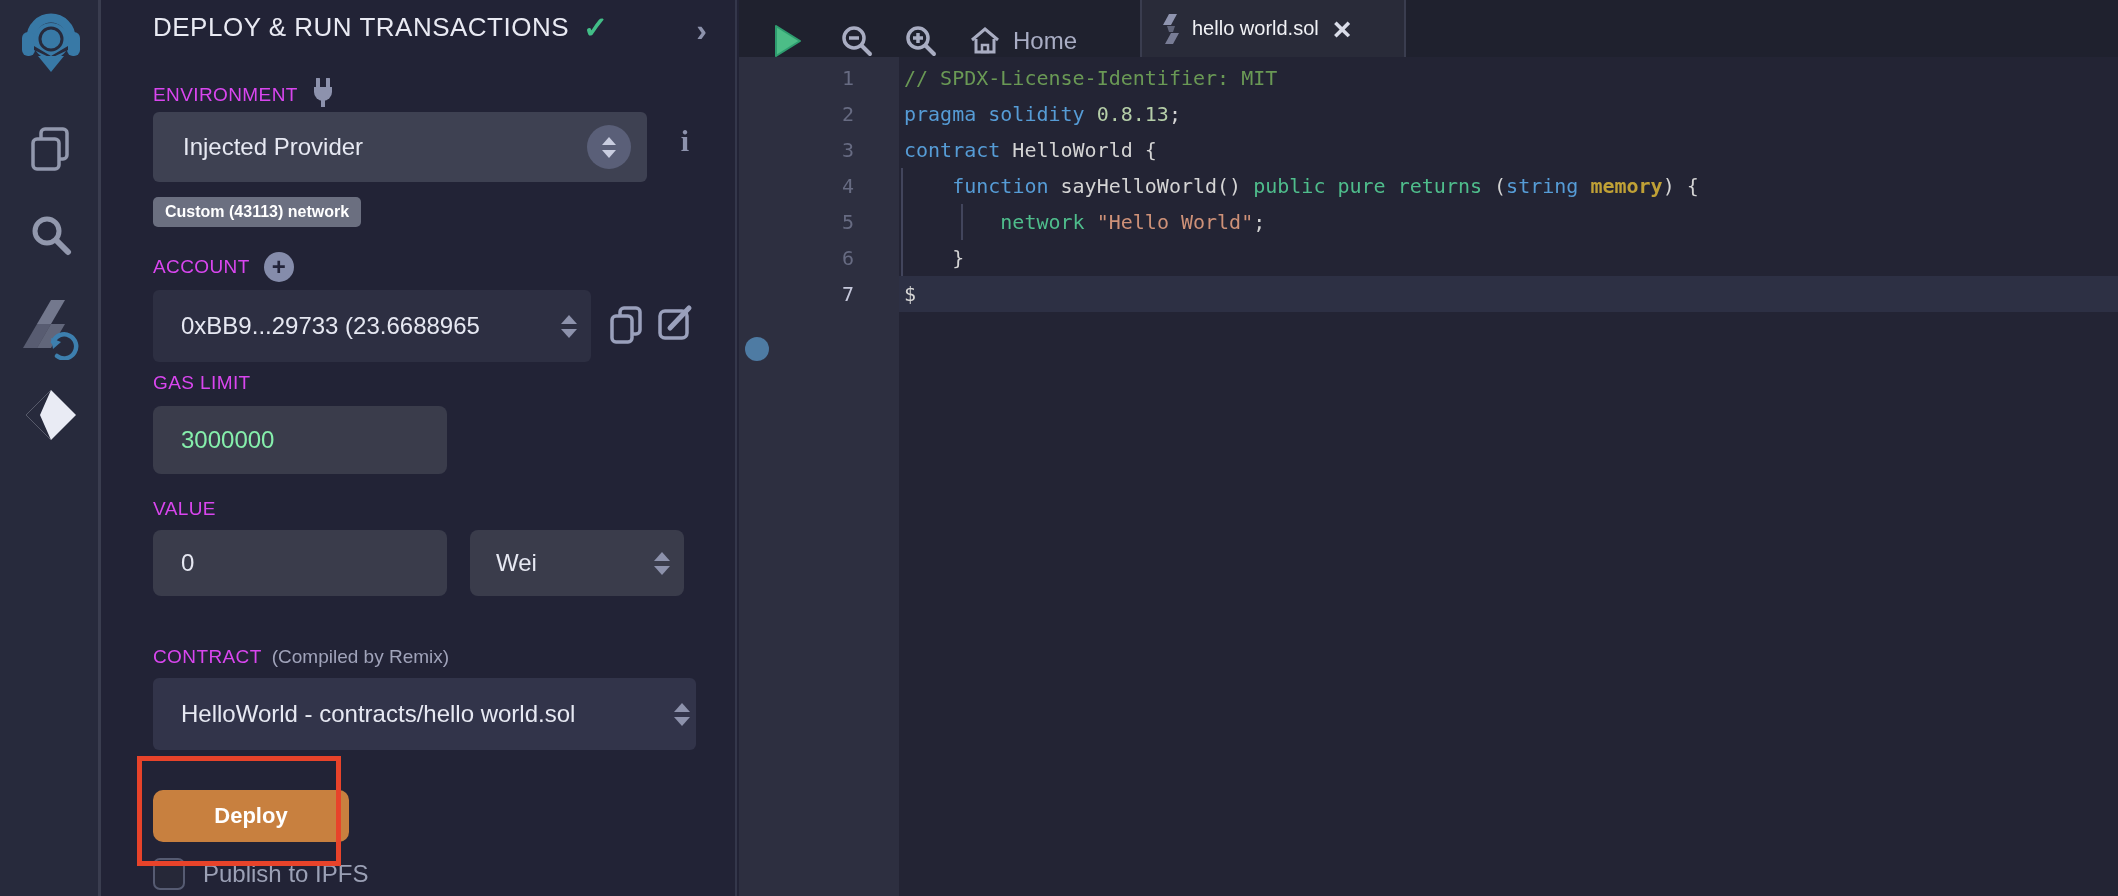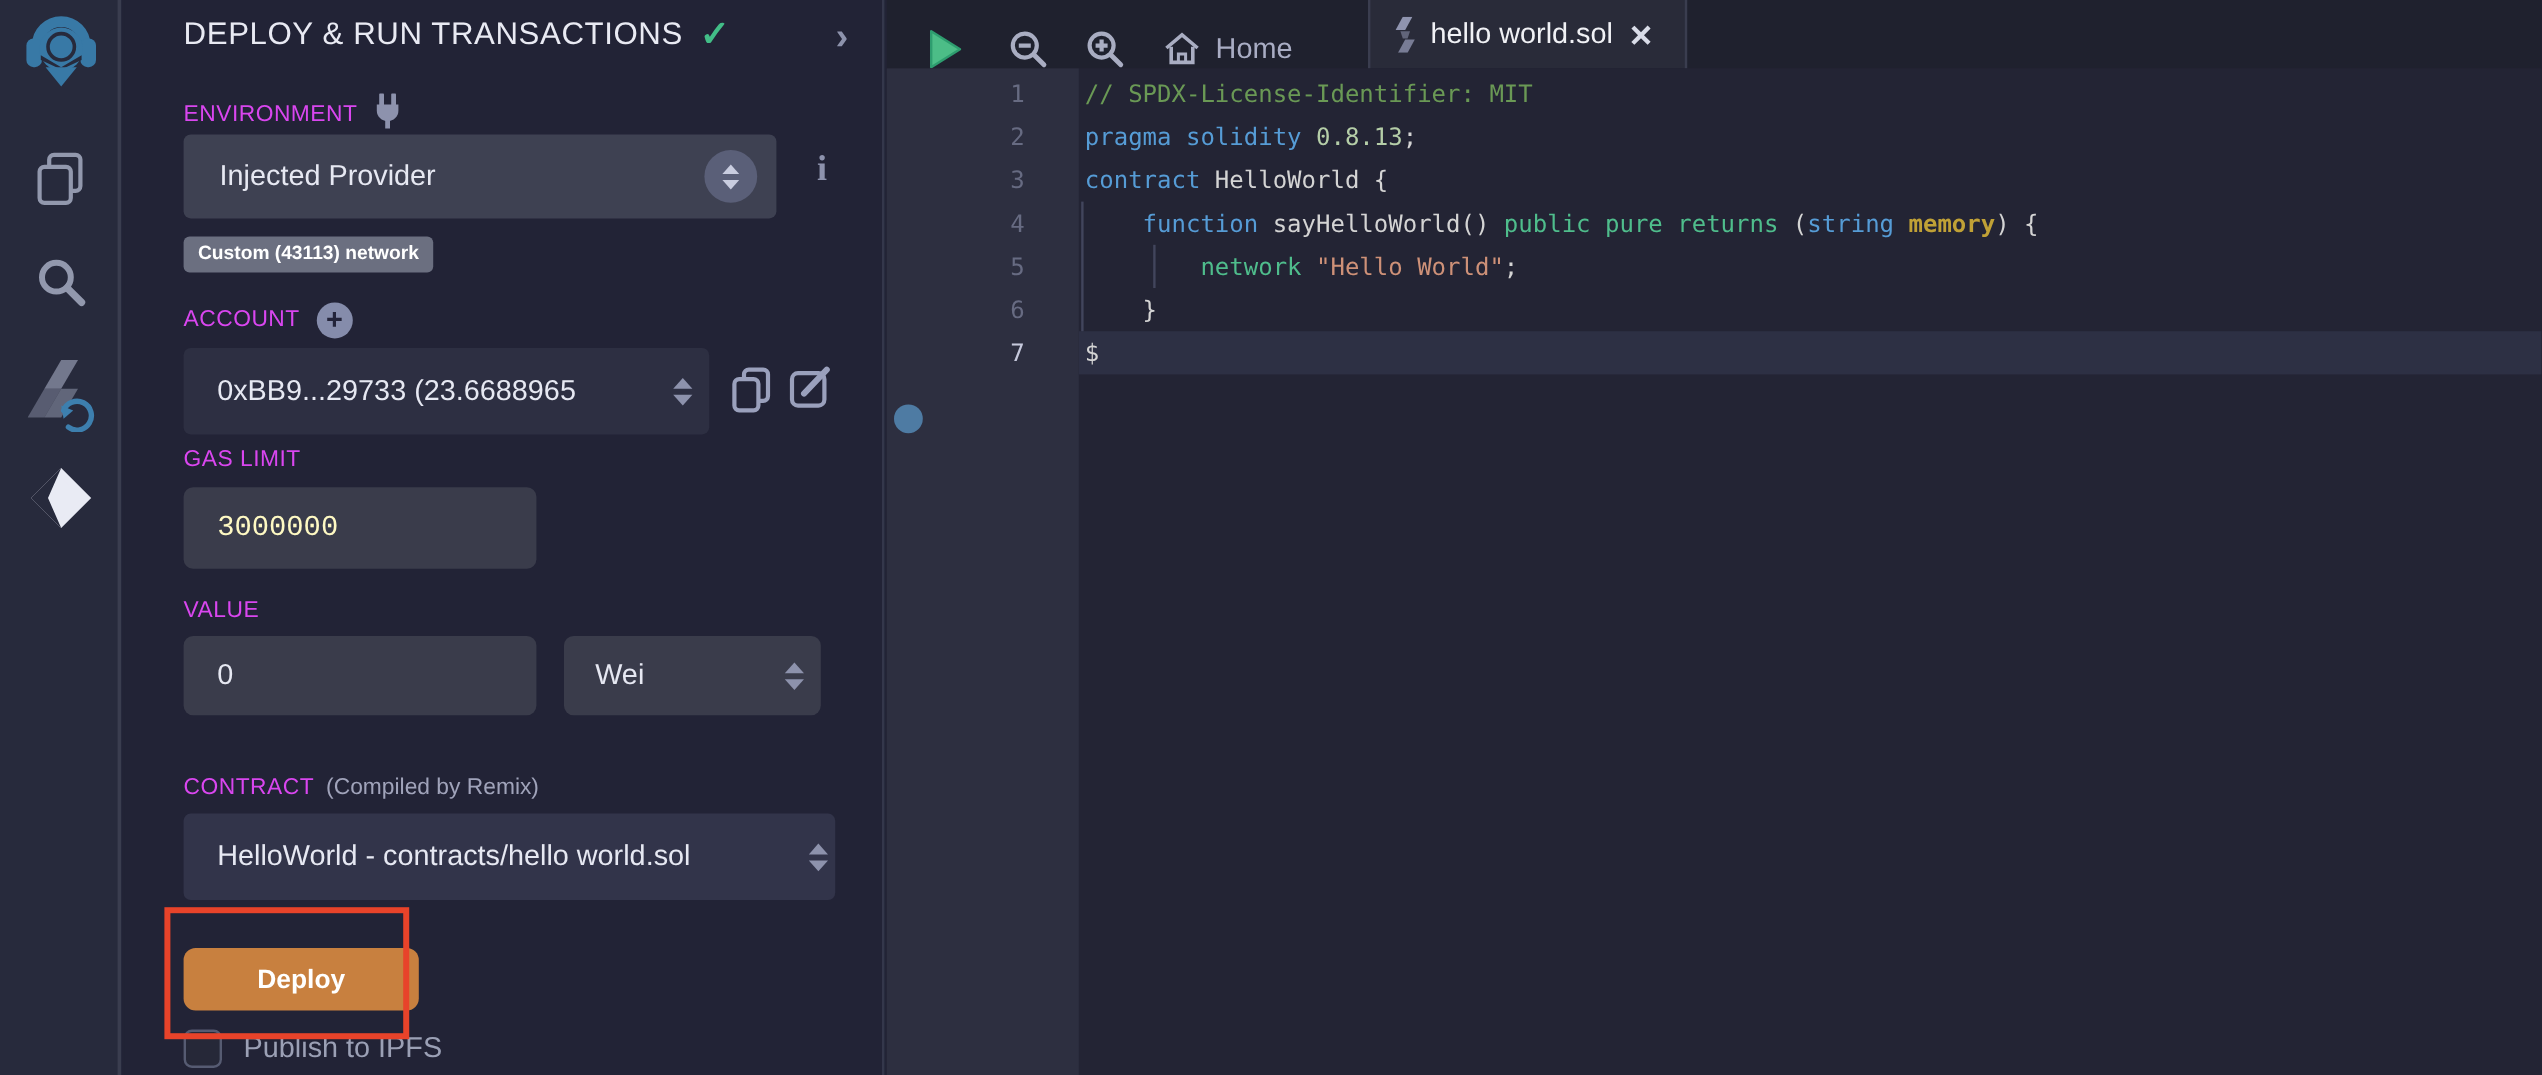--- a/index.html
+++ b/index.html
@@ -42,22 +42,22 @@
   .acc-select { position:absolute; left:49px; top:290px; width:438px; height:72px;
                 background:#2d2f42; border-radius:6px; padding-left:28px; cursor:pointer; }
   .updown { position:absolute; right:14px; display:flex; flex-direction:column; gap:5px; }
   .updown .u { width:0;height:0;border-left:8px solid transparent;border-right:8px solid transparent;border-bottom:9px solid #8d92ac; }
   .updown .d { width:0;height:0;border-left:8px solid transparent;border-right:8px solid transparent;border-top:9px solid #8d92ac; }
   .acc-copy { position:absolute; left:505px; top:305px; cursor:pointer; }
   .acc-edit { position:absolute; left:553px; top:303px; cursor:pointer; }
 
   .gas-label { position:absolute; left:49px; top:372px; }
   .gas-input { position:absolute; left:49px; top:406px; width:294px; height:68px;
-               background:#3a3c4b; border:none; border-radius:8px; color:#fef9c3; font-size:24px; padding-left:28px;
-               font-family:Liberation Mono, monospace; }
+               background:#3a3c4b; border:none; border-radius:8px; color:#86efac; font-size:24px; padding-left:28px;
+               font-family:Liberation Sans, sans-serif; }
   .val-label { position:absolute; left:49px; top:498px; }
   .val-input { position:absolute; left:49px; top:530px; width:294px; height:66px;
                background:#3a3c4b; border:none; border-radius:8px; color:#e6e8f2; font-size:24px; padding-left:28px;
                font-family:"Liberation Sans", sans-serif; }
   .wei-select { position:absolute; left:366px; top:530px; width:214px; height:66px;
                 background:#3a3c4b; border-radius:8px; padding-left:26px; cursor:pointer; }
 
   .contract-label { position:absolute; left:49px; top:646px; display:flex; gap:10px; align-items:baseline; }
   .contract-select { position:absolute; left:49px; top:678px; width:543px; height:72px;
                 background:#32344a; border-radius:6px; padding-left:28px; cursor:pointer; overflow:hidden; white-space:nowrap; }
@@ -73,21 +73,21 @@
   .publish-row span { font-size:24px; color:#9ba0b5; }
 
   
   .editor { position:absolute; left:739px; top:0; right:0; height:896px; background:#232434; }
   .tabbar { position:absolute; left:0; top:0; right:0; height:57px; background:#1f212e; }
   .tb-item { position:absolute; top:0; height:57px; display:flex; align-items:center; cursor:pointer;margin-top:12px; }
   .home-label { color:#a9adc4; font-size:24px; margin-left:12px; }
   .tab-active { position:absolute; left:401px; top:0; width:266px; height:57px; background:#292b39;
                 border-left:2px solid #3a3d4f; border-right:2px solid #3a3d4f;
                 display:flex; align-items:center; padding:0 16px 0 20px; cursor:pointer; }
-  .tab-active .tab-label { color:#f0f1f5; font-size:24px; margin:0 14px 0 12px; white-space:nowrap; }
+  .tab-active .tab-label { color:#f0f1f5; font-size:20px; margin:0 14px 0 12px; white-space:nowrap; }
   .tab-close { color:#d9dce8; font-size:32px; font-weight:bold; line-height:28px; cursor:pointer; }
 
   .editor-body { position:absolute; left:0; top:57px; right:0; bottom:0; background:#232434; }
   .gutter { position:absolute; left:0; top:0; width:160px; height:100%; background:#2d2f40; }
   .ln-num { position:absolute; width:115px; text-align:right; line-height:36px;
             font-family:"DejaVu Sans Mono", monospace; font-size:20px; color:#676b82; }
   .ln-num.active { color:#c6c9dc; }
   .breakpoint { position:absolute; left:6px; top:280px; width:24px; height:24px; border-radius:50%;
                 background:#4e7ba3; cursor:pointer; }
   .cur-line { position:absolute; left:160px; right:0; top:219px; height:36px; background:#2d3044; }

